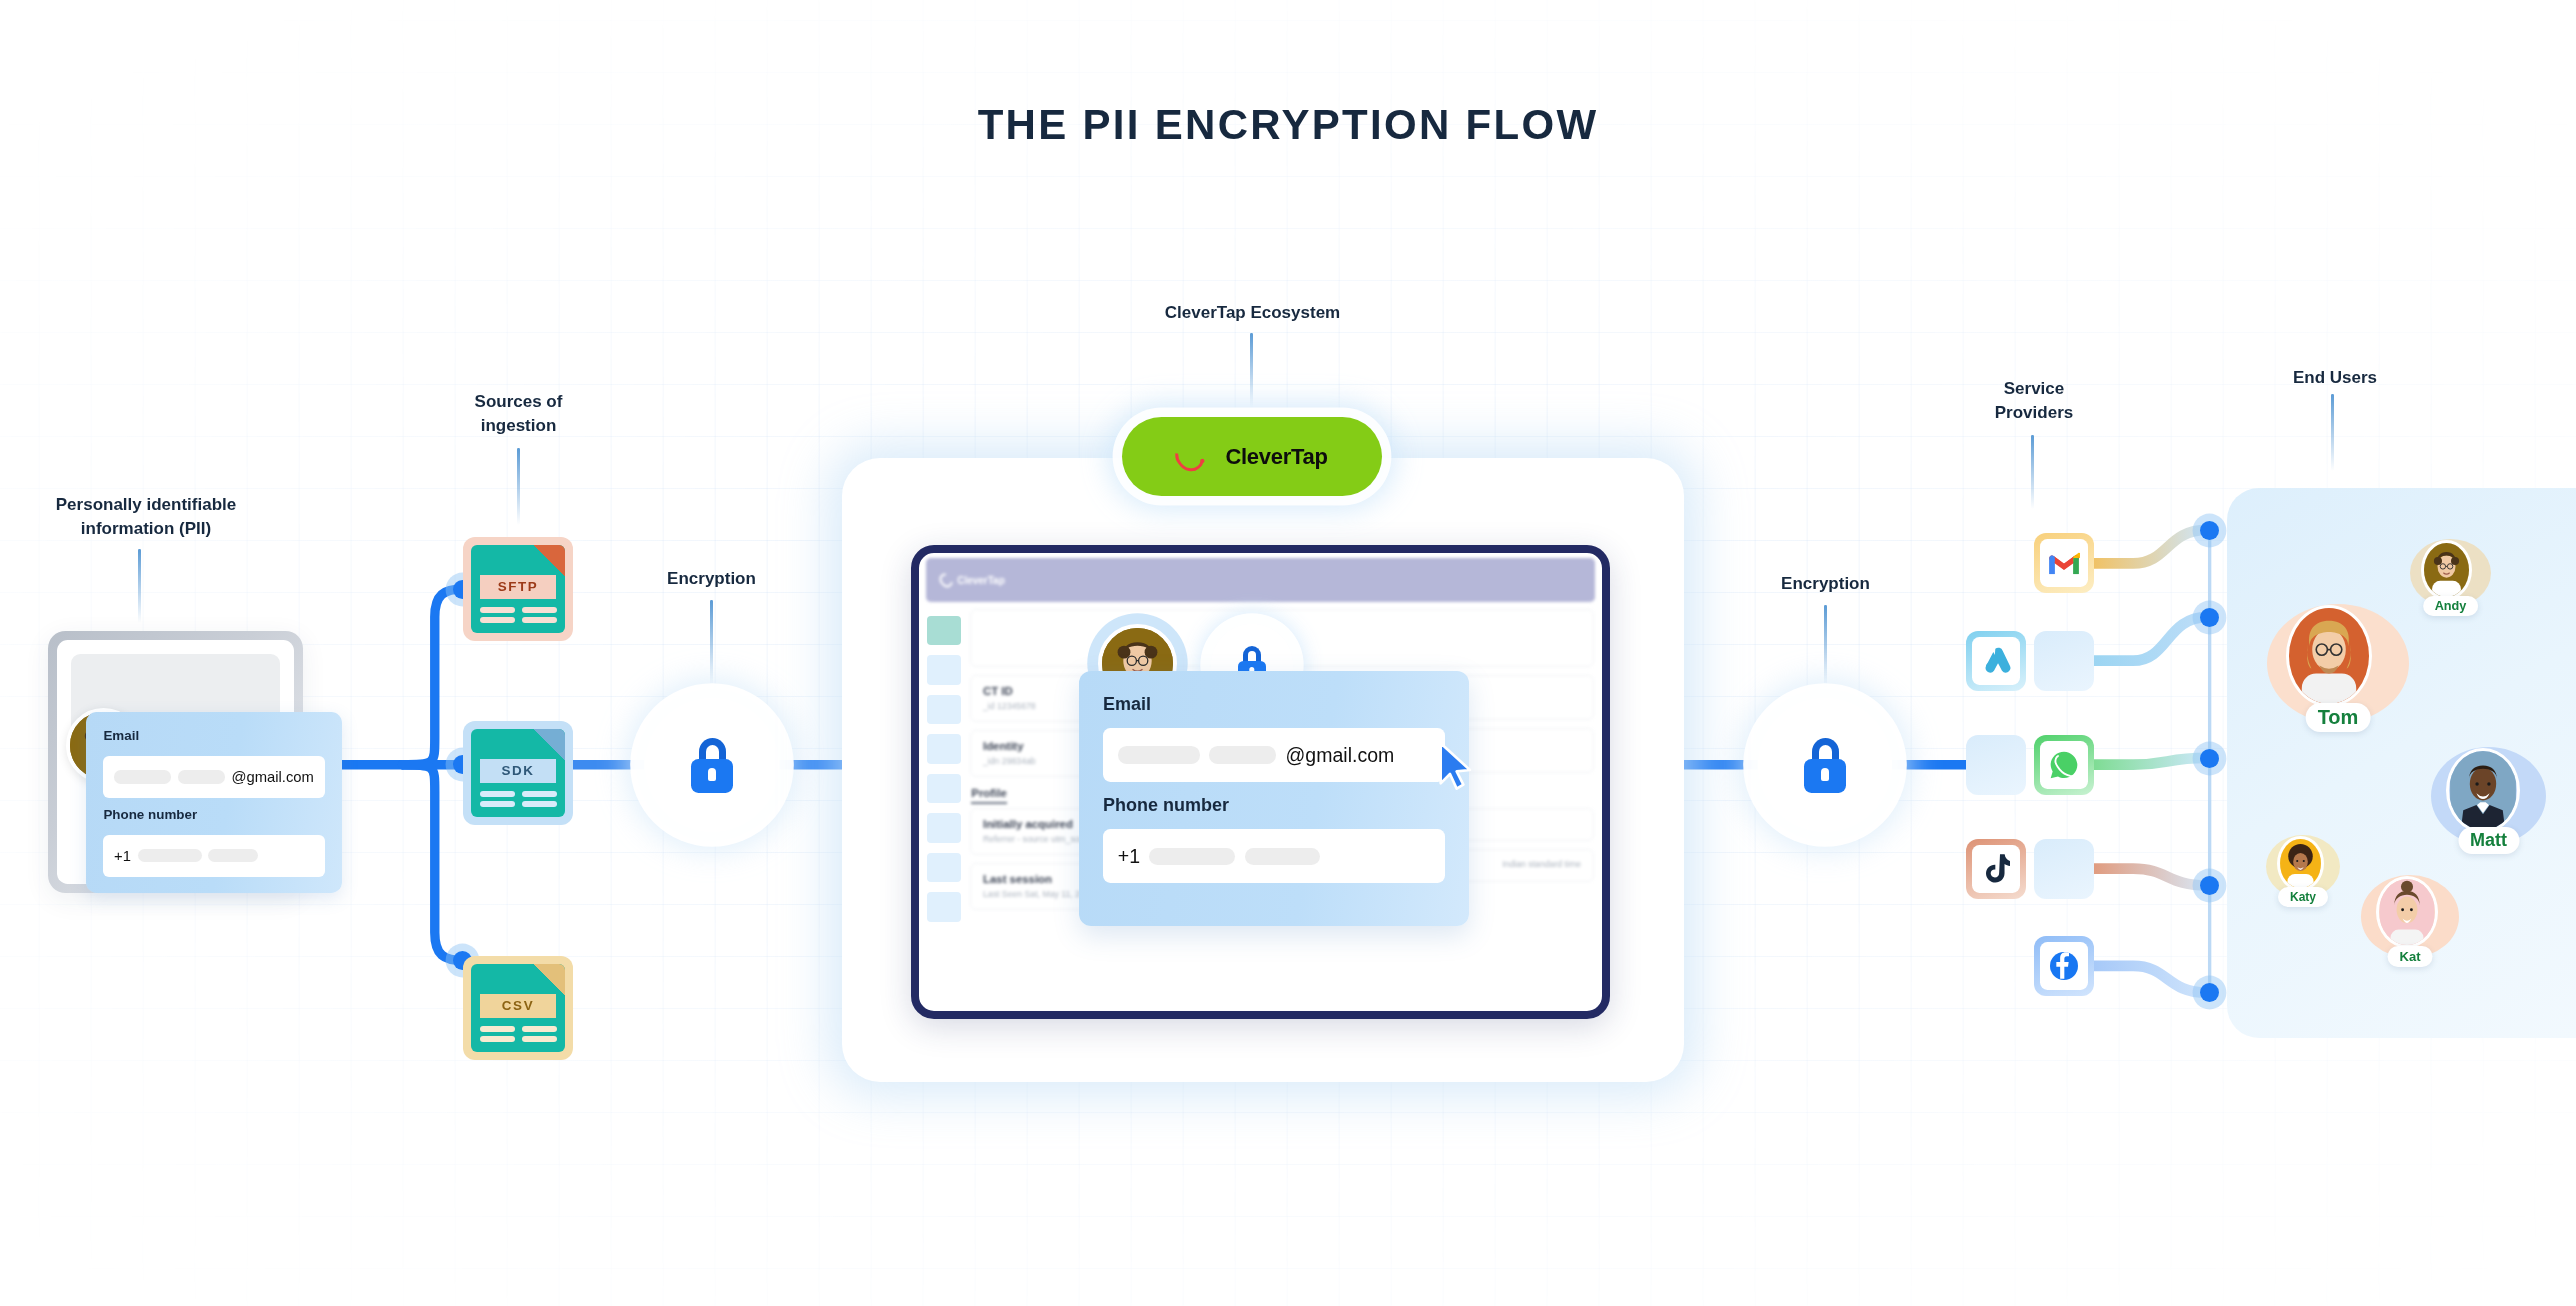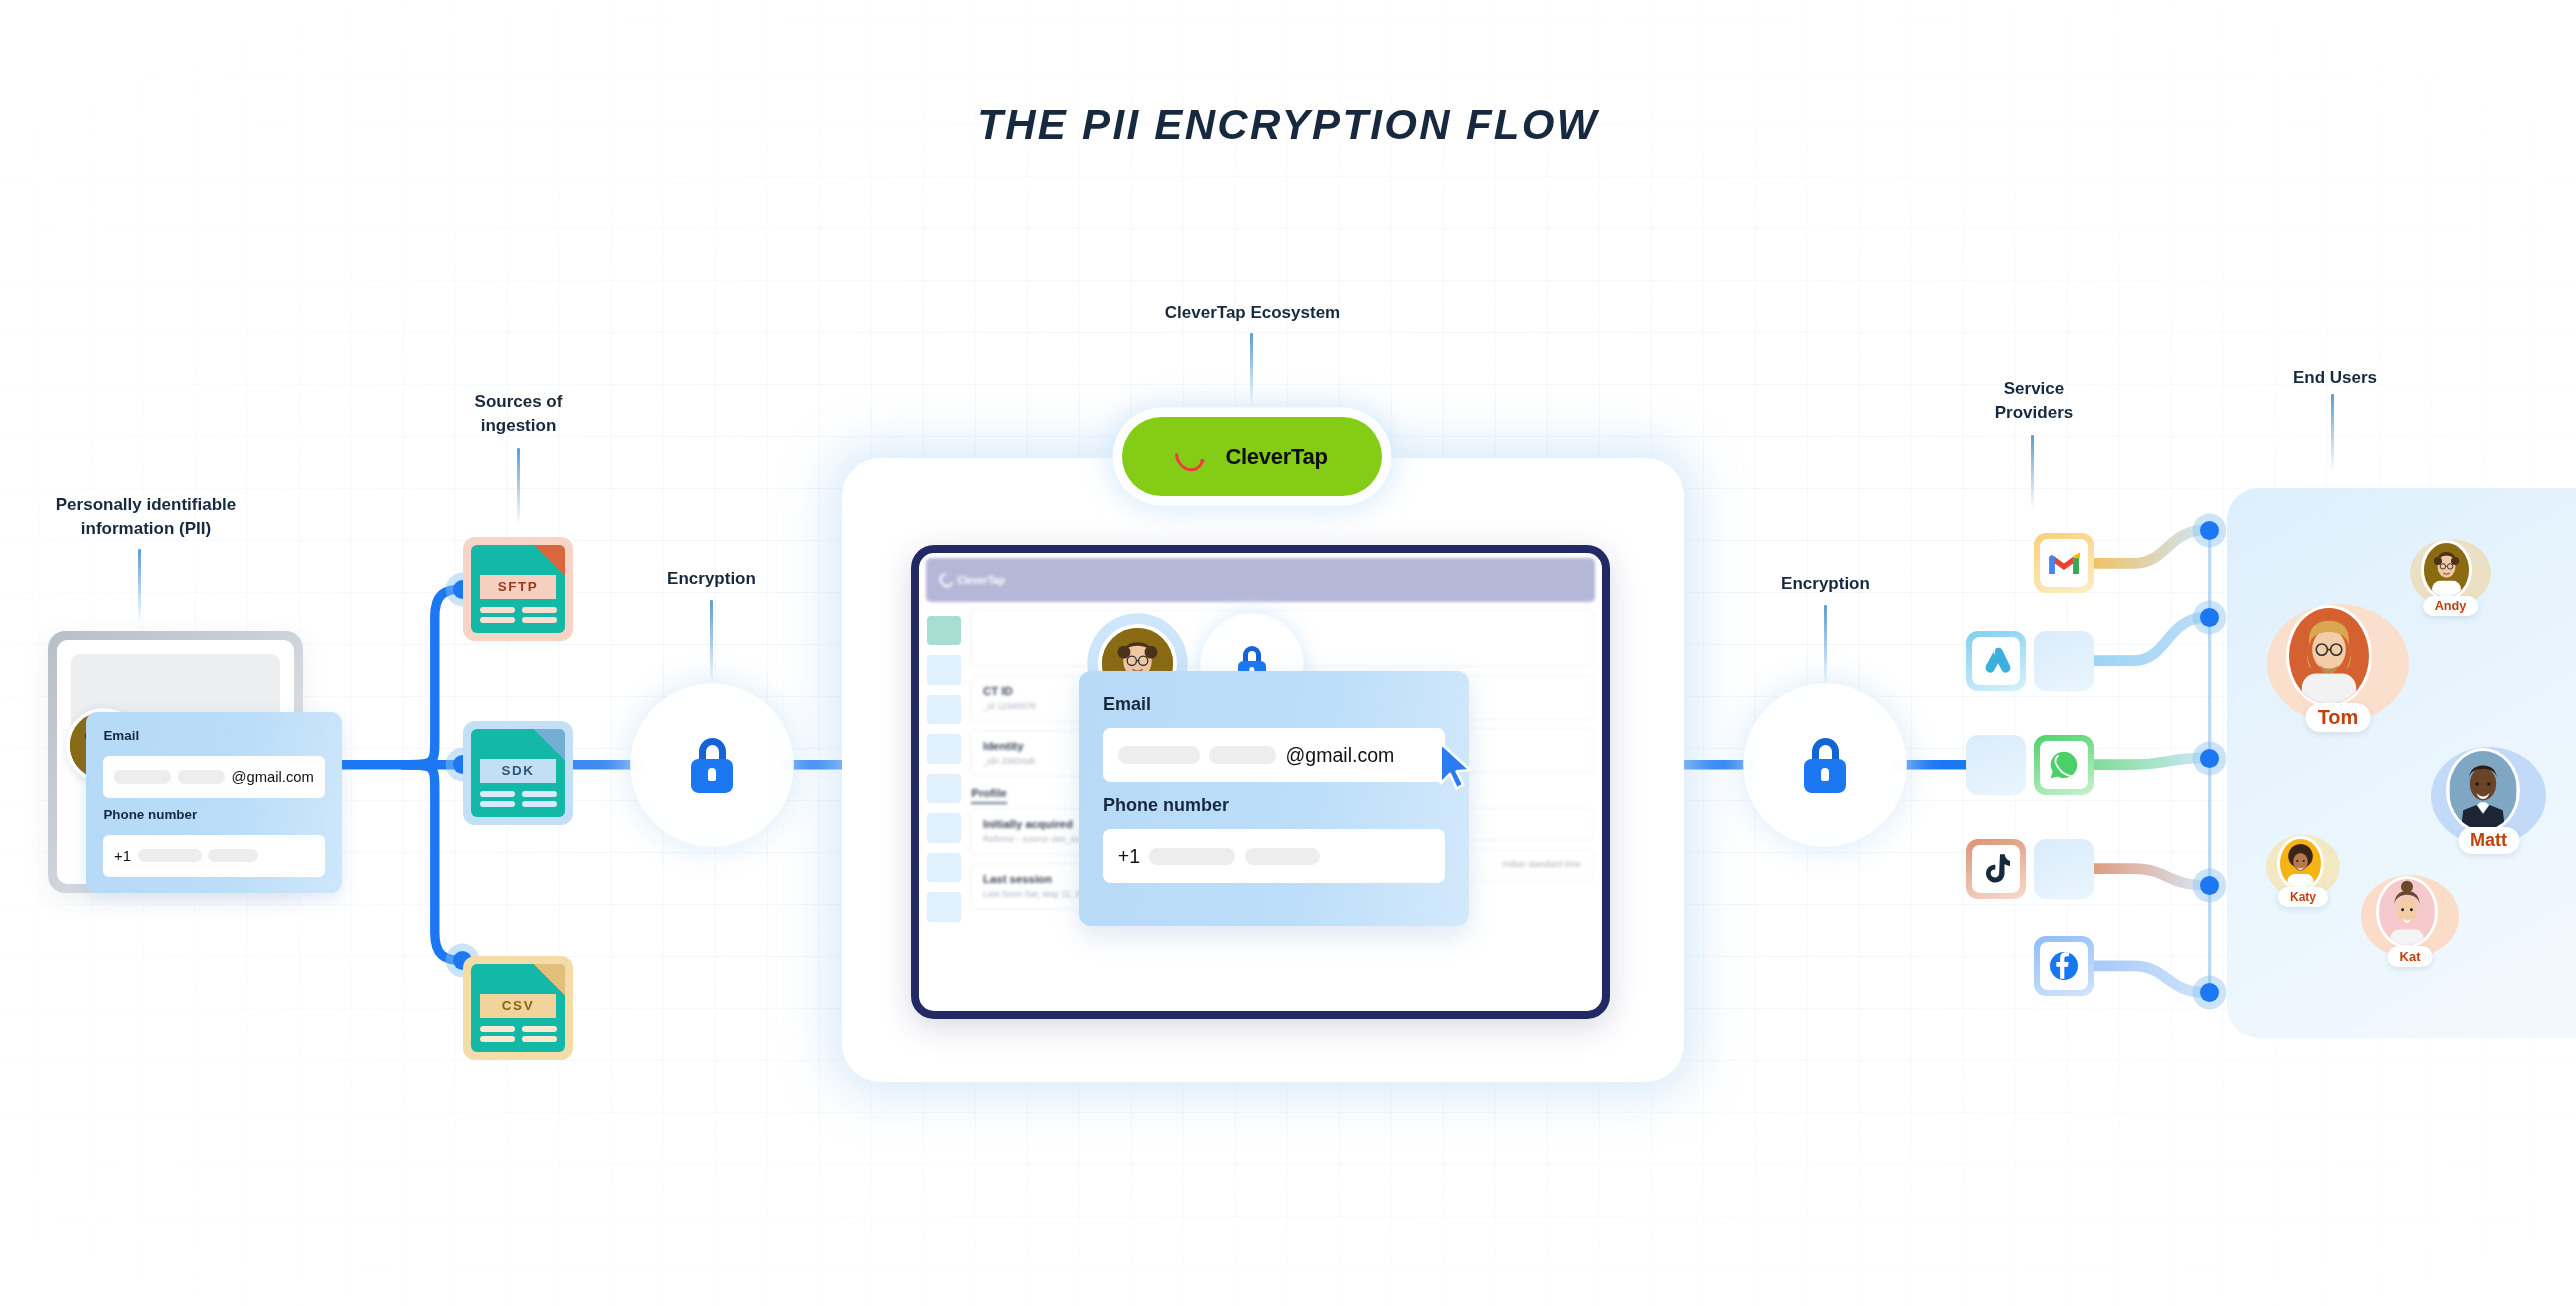--- a/index.html
+++ b/index.html
@@ -24,21 +24,20 @@
   #stage { position:absolute; inset:0; }
   .abs { position:absolute; }
 
   
   .title {
     position:absolute; left:0; right:0; top:101px;
     text-align:center;
     font-size:42px; font-weight:bold; letter-spacing:2.3px;
     color:#17293f;
     font-family:"Liberation Sans", sans-serif;
-    font-style:italic;
   }
   .seclabel {
     position:absolute; text-align:center;
     font-size:17px; font-weight:bold; color:#17293f; line-height:1.42;
     white-space:pre-line;
   }
   .tick {
     position:absolute; width:2.7px;
     background:linear-gradient(to bottom,#5b9bd5,rgba(91,155,213,0));
     border-radius:1.3px;
@@ -187,21 +186,21 @@
             background:linear-gradient(160deg,#d9ecfb,#eaf5fe); }
 
   
   #eu-panel{ left:2227px; top:488px; width:349px; height:550px;
      border-radius:32px 0 0 32px;
      background:linear-gradient(150deg,#ddeffc 0%, #e9f5fd 48%, #f2f9fe 100%); }
   .euser{ position:absolute; border-radius:50%; display:flex; align-items:center; justify-content:center; }
   .euser .halo{ position:absolute; border-radius:50%; }
   .euser .ring{ position:absolute; border-radius:50%; border:3.4px solid #fff; overflow:hidden; }
   .euser .name{ position:absolute; bottom:-9.4px; left:50%; transform:translateX(-50%);
-     background:#fff; border-radius:14.8px; padding:3.4px 12px; font-weight:bold; color:#c2410c;
+     background:#fff; border-radius:14.8px; padding:3.4px 12px; font-weight:bold; color:#15803d;
      box-shadow:0 2px 6.7px rgba(40,70,110,.13); white-space:nowrap; }
   .dot{ position:absolute; width:19px; height:19px; border-radius:50%; background:#1b78f2;
         box-shadow:0 0 0 7.4px rgba(143,195,245,.45); }
 </style>
 </head>
 <body>
 
 <div id="grid"></div>
 
 <div id="stage">

